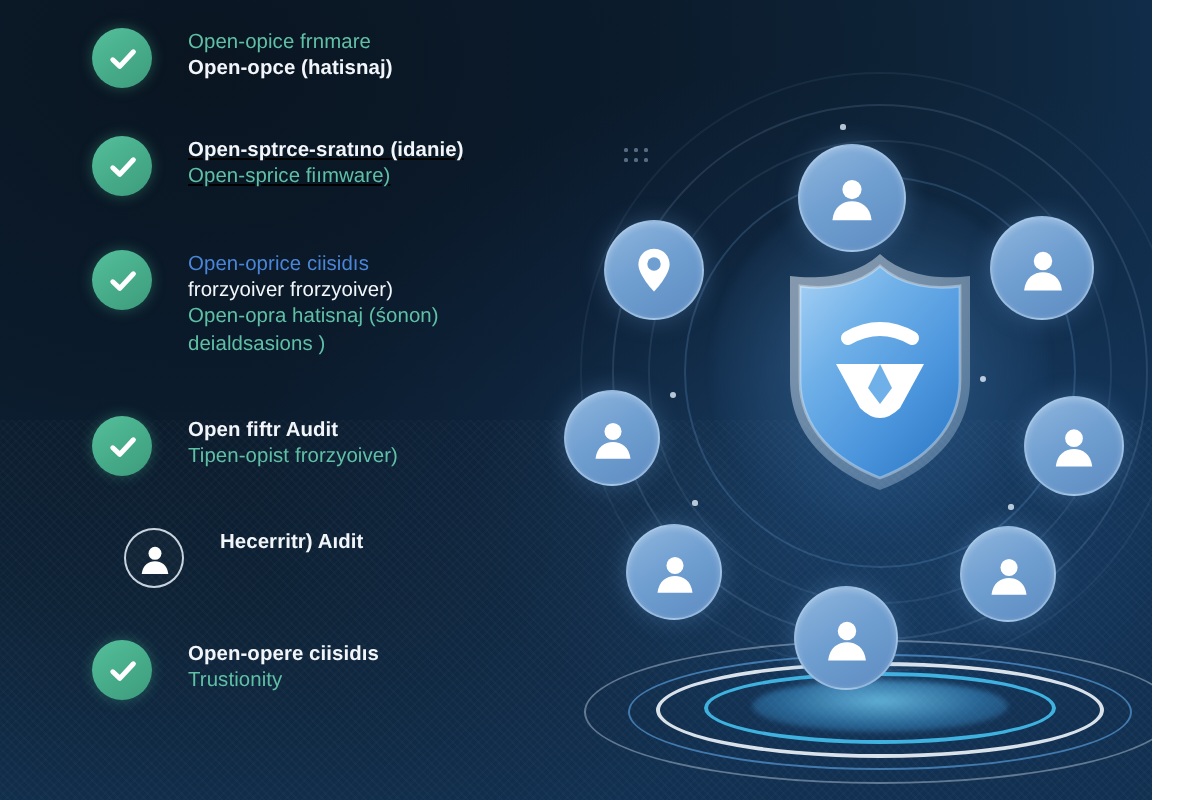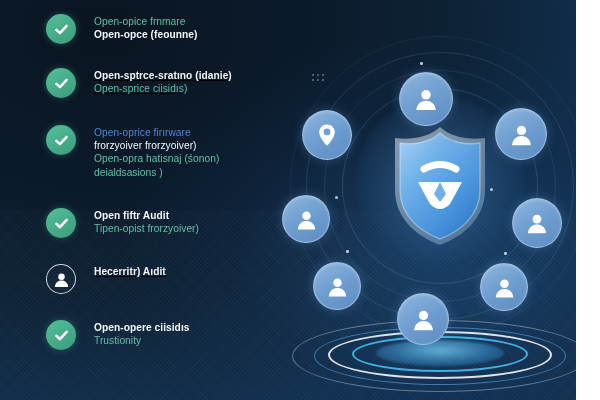--- a/index.html
+++ b/index.html
@@ -110,59 +110,59 @@
 
   <div id="list">
       <div class="item" style="position: absolute; left: 0px; top: 0px; width: 250px;">
         <div class="badge check">
           <svg width="17" height="17" viewBox="0 0 17 17" aria-hidden="true">
             <path d="M3.4 8.9 L6.9 12.2 L13.7 4.9" fill="none" stroke="#ffffff" stroke-width="2.5" stroke-linecap="round" stroke-linejoin="round"></path>
           </svg>
         </div>
         <div class="lines">
           <span class="ln c-teal">Open-opice frnmare</span>
-          <span class="ln c-white bold">Open-opce (feounne)</span>
+          <span class="ln c-white bold">Open-opce (hatisnaj)</span>
         </div>
       </div>
       <div class="item" style="position: absolute; left: 0px; top: 54px; width: 250px; text-decoration: underline;">
         <div class="badge check">
           <svg width="17" height="17" viewBox="0 0 17 17" aria-hidden="true">
             <path d="M3.4 8.9 L6.9 12.2 L13.7 4.9" fill="none" stroke="#ffffff" stroke-width="2.5" stroke-linecap="round" stroke-linejoin="round"></path>
           </svg>
         </div>
         <div class="lines">
           <span class="ln c-white bold">Open-sptrce-sratıno (idanie)</span>
-          <span class="ln c-teal">Open-sprice ciisidıs)</span>
+          <span class="ln c-teal">Open-sprice fiımware)</span>
         </div>
       </div>
       <div class="item" style="position: absolute; left: 0px; top: 111px; width: 250px;">
         <div class="badge check">
           <svg width="17" height="17" viewBox="0 0 17 17" aria-hidden="true">
             <path d="M3.4 8.9 L6.9 12.2 L13.7 4.9" fill="none" stroke="#ffffff" stroke-width="2.5" stroke-linecap="round" stroke-linejoin="round"></path>
           </svg>
         </div>
         <div class="lines">
-          <span class="ln c-blue">Open-oprice firırware</span>
+          <span class="ln c-blue">Open-oprice ciisidıs</span>
           <span class="ln c-white">frorzyoiver frorzyoiver)</span>
           <span class="ln c-teal">Open-opra hatisnaj (śonon)</span>
           <span class="ln c-teal">deialdsasions )</span>
         </div>
       </div>
       <div class="item" style="position: absolute; left: 0px; top: 194px; width: 250px;">
         <div class="badge check">
           <svg width="17" height="17" viewBox="0 0 17 17" aria-hidden="true">
             <path d="M3.4 8.9 L6.9 12.2 L13.7 4.9" fill="none" stroke="#ffffff" stroke-width="2.5" stroke-linecap="round" stroke-linejoin="round"></path>
           </svg>
         </div>
         <div class="lines">
           <span class="ln c-white bold">Open fiftr Audit</span>
           <span class="ln c-teal">Tipen-opist frorzyoiver)</span>
         </div>
       </div>
-      <div class="item" style="position: absolute; left: 0px; top: 250px; width: 250px; text-decoration: underline;">
+      <div class="item" style="position: absolute; left: 16px; top: 250px; width: 250px;">
         <div class="badge person">
           <svg width="19" height="19" viewBox="0 0 24 24" aria-hidden="true">
             <circle cx="12" cy="8.4" r="4.1" fill="#ffffff"></circle>
             <path d="M3.6 21.5 C4.2 15.8 8 13.4 12 13.4 C16 13.4 19.8 15.8 20.4 21.5 Z" fill="#ffffff"></path>
           </svg>
         </div>
         <div class="lines">
           <span class="ln c-white bold">Hecerritr) Aıdit</span>
         </div>
       </div>

